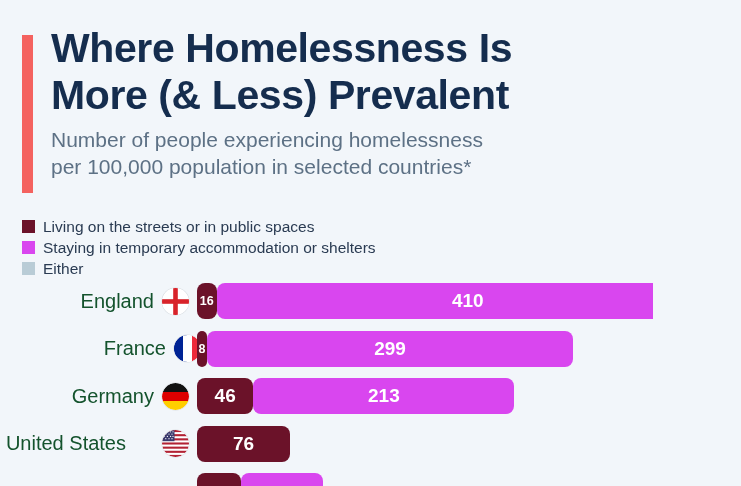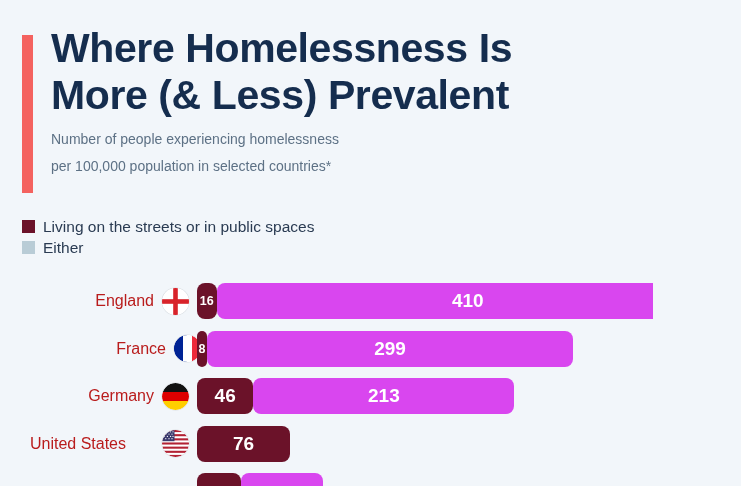--- a/index.html
+++ b/index.html
@@ -48,21 +48,21 @@
     font-size: 41px;
     line-height: 47px;
     font-weight: bold;
     color: #152d4e;
     letter-spacing: -0.4px;
     margin: 0;
     white-space: pre-line;
   }
   .subtitle {
     margin: 7px 0 0 0;
-    font-size: 14px;
+    font-size: 21px;
     line-height: 27px;
     color: #5d7185;
     white-space: pre-line;
   }
 
   
   .legend {
     position: absolute;
     left: 22px;
     top: 216px;
@@ -102,22 +102,22 @@
     right: 0;
     top: 0;
     height: 36px;
     display: flex;
     align-items: center;
     justify-content: flex-end;
     gap: 8px;
     width: 100%;
   }
   .country-name {
-    font-size: 16px;
-    color: #b91c1c;
+    font-size: 20px;
+    color: #14532d;
     white-space: nowrap;
   }
   .flag {
     width: 27px;
     height: 27px;
     flex: 0 0 27px;
     border-radius: 50%;
     overflow: hidden;
     position: relative;
     box-shadow: 0 0 0 0.5px rgba(0,0,0,0.10);
@@ -165,20 +165,24 @@
 More (&amp; Less) Prevalent</h1>
       <p class="subtitle">Number of people experiencing homelessness
 per 100,000 population in selected countries*</p>
     </div>
   </div>
 
   <div class="legend">
     <div class="legend-item">
       <span class="legend-swatch seg-street"></span>
       <span class="legend-label">Living on the streets or in public spaces</span>
+    </div>
+    <div class="legend-item">
+      <span class="legend-swatch seg-shelter"></span>
+      <span class="legend-label">Staying in temporary accommodation or shelters</span>
     </div>
     <div class="legend-item">
       <span class="legend-swatch seg-either"></span>
       <span class="legend-label">Either</span>
     </div>
   </div>
 
   <div class="chart" id="chart">
       <div class="bar-row">
         <div class="row-label" style="width: 189px; left: 0px;">

